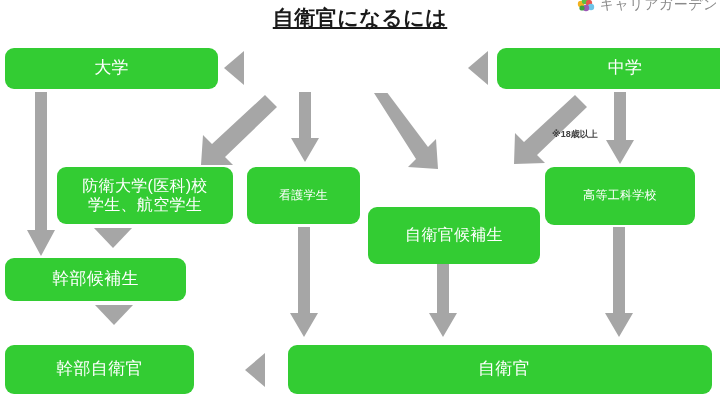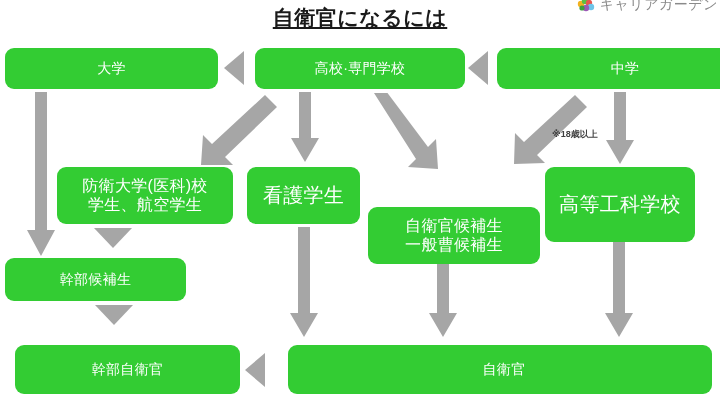--- a/index.html
+++ b/index.html
@@ -60,28 +60,28 @@
   
   .node {
     position: absolute;
     background: #33cc33;
     border-radius: 9px;
     color: #ffffff;
     display: flex;
     align-items: center;
     justify-content: center;
     text-align: center;
-    font-size: 14px;
+    font-size: 17px;
     line-height: 1.18;
     box-sizing: border-box;
     padding: 0 4px;
     letter-spacing: 0.3px;
   }
   .node.two-line { font-size: 16px; }
-  .node.small { font-size: 20px; }
+  .node.small { font-size: 12px; }
 
   
   .conn { position: absolute; }
 
   
   .arrow svg { display: block; }
 
   
   .tri-left {
     width: 0;
@@ -189,37 +189,35 @@
       <path d="M9,0 L21,0 L21,86 L29,86 L15,110 L1,86 L9,86 Z" fill="#a6a6a6"></path>
     </svg>
   </div>
 
   <div class="conn tri-down" style="left:95px; top:305px;"></div>
 
   <div class="conn tri-left" style="left:245px; top:353px;"></div>
 
   <div class="node" style="left:5px; top:48px; width:213px; height:41px;">大学</div>
 
-  <div class="node" style="left:255px; top:48px; width:210px; height:41px;">高校·専門学校</div>
 
   <div class="node" style="left:497px; top:48px; width:256px; height:41px;">中学</div>
 
   <div class="node two-line" style="left:57px; top:167px; width:176px; height:57px; flex-direction:column;">
     <span>防衛大学(医科)校</span>
     <span>学生、航空学生</span>
   </div>
 
   <div class="node small" style="left:247px; top:167px; width:113px; height:57px;">看護学生</div>
 
   <div class="node two-line" style="left:368px; top:167px; width:172px; height:57px; flex-direction:column;margin-top:40px;">
     <span>自衛官候補生</span>
-    <span>一般曹候補生</span>
-  </div>
-
-  <div class="node small" style="left:545px; top:167px; width:150px; height:75px;">高等工科学校</div>
+  </div>
+
+  <div class="node small" style="left:545px; top:167px; width:150px; height:58px;font-family:Liberation Mono, monospace;">高等工科学校</div>
 
   <div class="node" style="left:5px; top:258px; width:181px; height:43px;">幹部候補生</div>
 
-  <div class="node" style="left:15px; top:345px; width:225px; height:49px;">幹部自衛官</div>
+  <div class="node" style="left:5px; top:345px; width:189px; height:49px;">幹部自衛官</div>
 
   <div class="node" style="left:288px; top:345px; width:424px; height:49px;padding-left:12px;">自衛官</div>
 
 </div>
 
 </body></html>

